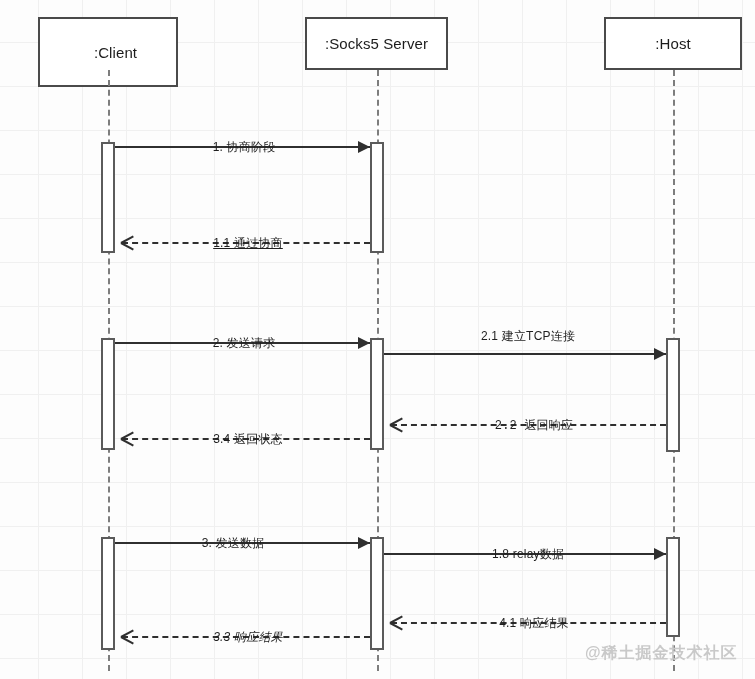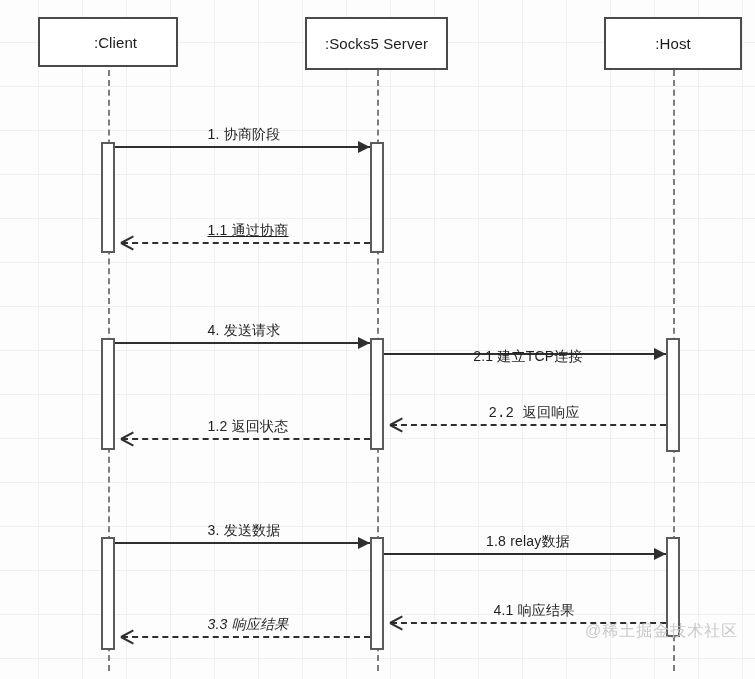--- a/index.html
+++ b/index.html
@@ -88,41 +88,42 @@
     border-top: 2px solid #2f2f2f;
     transform-origin: 0 50%;
   }
   .arrow-left-open::before { transform: rotate(-28deg); }
   .arrow-left-open::after  { transform: rotate(28deg); }
 
   
   .msg-label {
     position: absolute;
     color: #1f1f1f;
-    font-size: 14px;
+    font-size: 12px;
     white-space: nowrap;
     transform: translateX(-50%);
     letter-spacing: .2px;
+    margin-top: 13px;
   }
 
   
   .watermark {
     position: absolute;
     color: #c9c9c9;
     font-size: 16px;
     white-space: nowrap;
     letter-spacing: 1px;
   }
 </style>
 </head>
 <body>
 
 <div id="canvas">
   <div id="participants-layer">
-      <div class="participant" style="left: 38px; top: 17px; width: 140px; height: 50px; padding-left: 15px;">
+      <div class="participant" style="left: 38px; top: 17px; width: 140px; height: 70px; padding-left: 15px;">
         <span>:Client</span>
       </div>
       <div class="participant" style="left: 305px; top: 17px; width: 143px; height: 53px; text-align: center;">
         <span>:Socks5 Server</span>
       </div>
       <div class="participant" style="left: 604px; top: 17px; width: 138px; height: 53px;">
         <span>:Host</span>
       </div>
     </div>
   <div id="lifelines-layer">
@@ -142,37 +143,37 @@
     </div>
   <div id="messages-layer">
       <div class="msg-line" style="left: 115px; top: 146px; width: 255px;"></div>
       <div class="arrow-right" style="left: 358px; top: 141px;"></div>
       <div class="msg-label" style="left: 244px; top: 126px;">1. 协商阶段</div>
       <div class="msg-line dashed" style="left: 122px; top: 242px; width: 248px;"></div>
       <div class="arrow-left-open" style="left: 121px; top: 236px;"></div>
       <div class="msg-label" style="left: 248px; top: 222px; text-decoration: underline;">1.1 通过协商</div>
       <div class="msg-line" style="left: 115px; top: 342px; width: 255px;"></div>
       <div class="arrow-right" style="left: 358px; top: 337px;"></div>
-      <div class="msg-label" style="left: 244px; top: 322px;">4. 发送请求</div>
+      <div class="msg-label" style="left: 244px; top: 322px;">2. 发送请求</div>
       <div class="msg-line" style="left: 384px; top: 353px; width: 282px;"></div>
       <div class="arrow-right" style="left: 654px; top: 348px;"></div>
-      <div class="msg-label" style="left: 528px; top: 348px;">2.1 建立TCP连接</div>
+      <div class="msg-label" style="left: 528px; top: 315px;">2.1 建立TCP连接</div>
       <div class="msg-line dashed" style="left: 391px; top: 424px; width: 275px;"></div>
       <div class="arrow-left-open" style="left: 390px; top: 418px;"></div>
       <div class="msg-label" style="left: 534px; top: 404px; font-family: Liberation Mono, monospace;">2.2 返回响应</div>
       <div class="msg-line dashed" style="left: 122px; top: 438px; width: 248px;"></div>
       <div class="arrow-left-open" style="left: 121px; top: 432px;"></div>
-      <div class="msg-label" style="left: 248px; top: 418px;">1.2 返回状态</div>
+      <div class="msg-label" style="left: 248px; top: 418px;">3.4 返回状态</div>
       <div class="msg-line" style="left: 115px; top: 542px; width: 255px;"></div>
       <div class="arrow-right" style="left: 358px; top: 537px;"></div>
-      <div class="msg-label" style="left: 244px; top: 522px;">3. 发送数据</div>
+      <div class="msg-label" style="left: 233px; top: 522px;">3. 发送数据</div>
       <div class="msg-line" style="left: 384px; top: 553px; width: 282px;"></div>
       <div class="arrow-right" style="left: 654px; top: 548px;"></div>
       <div class="msg-label" style="left: 528px; top: 533px;">1.8 relay数据</div>
       <div class="msg-line dashed" style="left: 391px; top: 622px; width: 275px;"></div>
       <div class="arrow-left-open" style="left: 390px; top: 616px;"></div>
       <div class="msg-label" style="left: 534px; top: 602px;">4.1 响应结果</div>
       <div class="msg-line dashed" style="left: 122px; top: 636px; width: 248px;"></div>
       <div class="arrow-left-open" style="left: 121px; top: 630px;"></div>
       <div class="msg-label" style="left: 248px; top: 616px; font-style: italic;">3.3 响应结果</div>
     </div>
-  <div class="watermark" style="left: 585px; top: 621px;">@稀土掘金技术社区</div>
+  <div class="watermark" style="left: 585px; top: 643px; font-weight: bold;">@稀土掘金技术社区</div>
 </div>
 
 </body></html>

